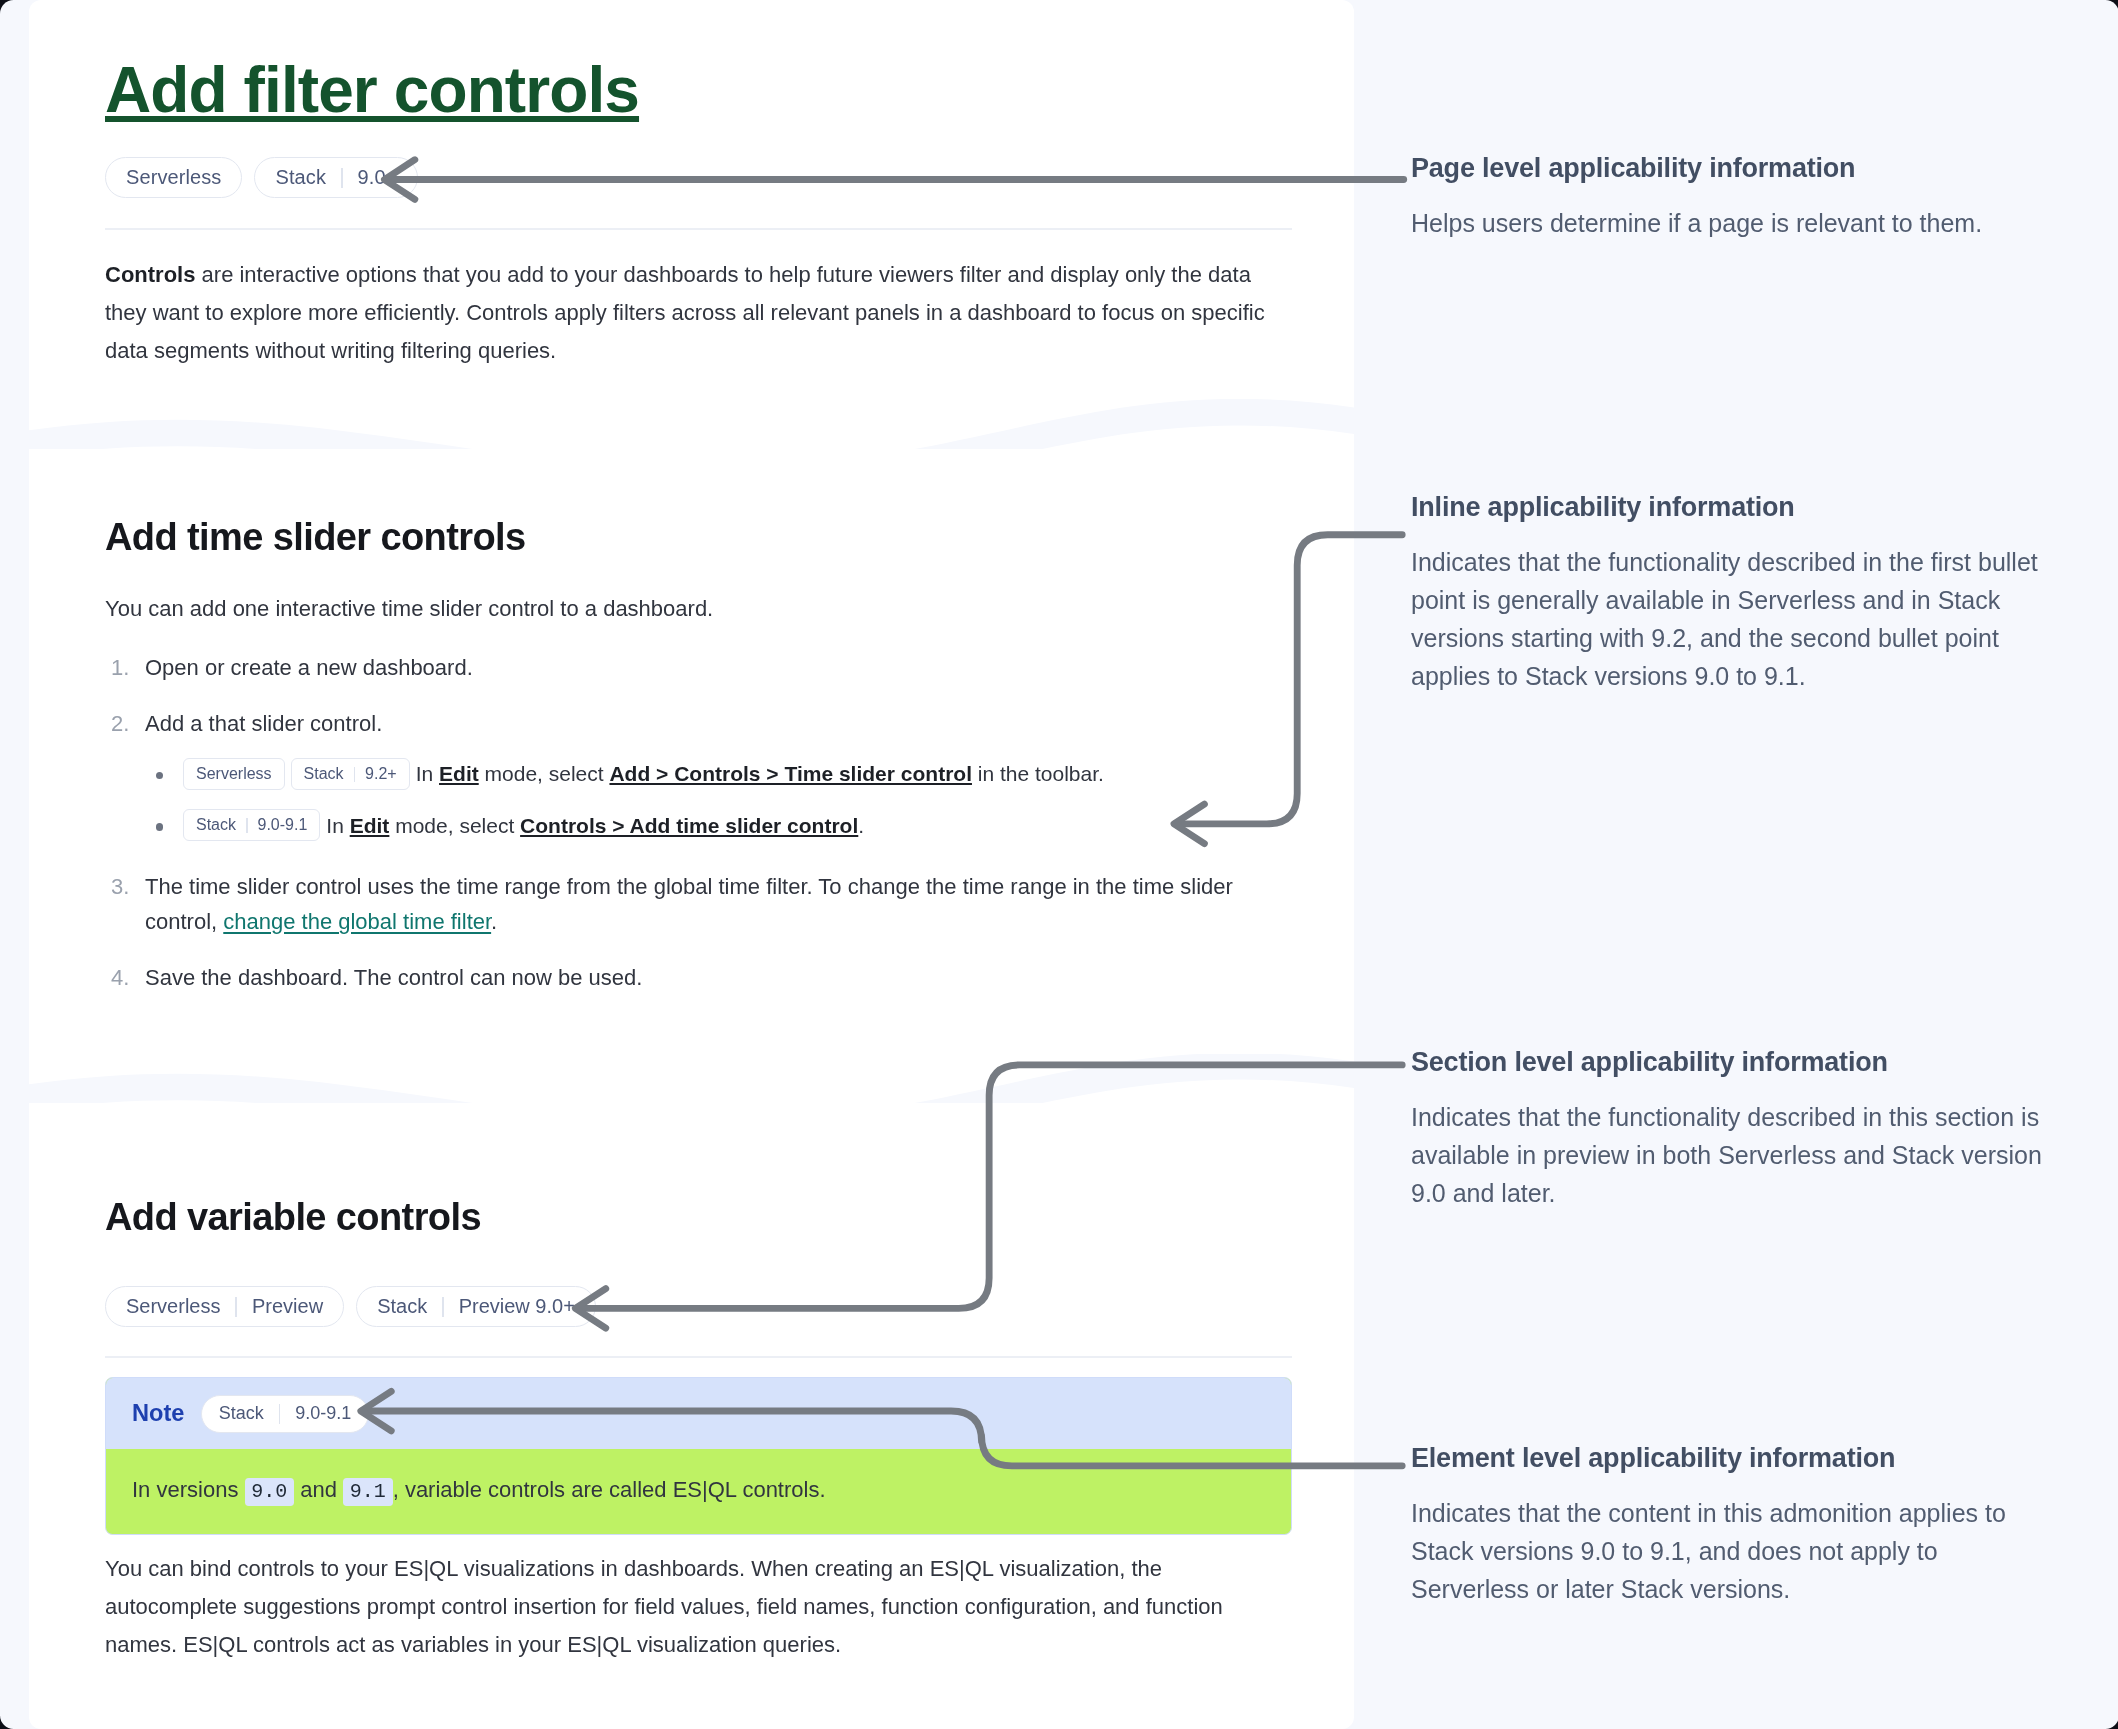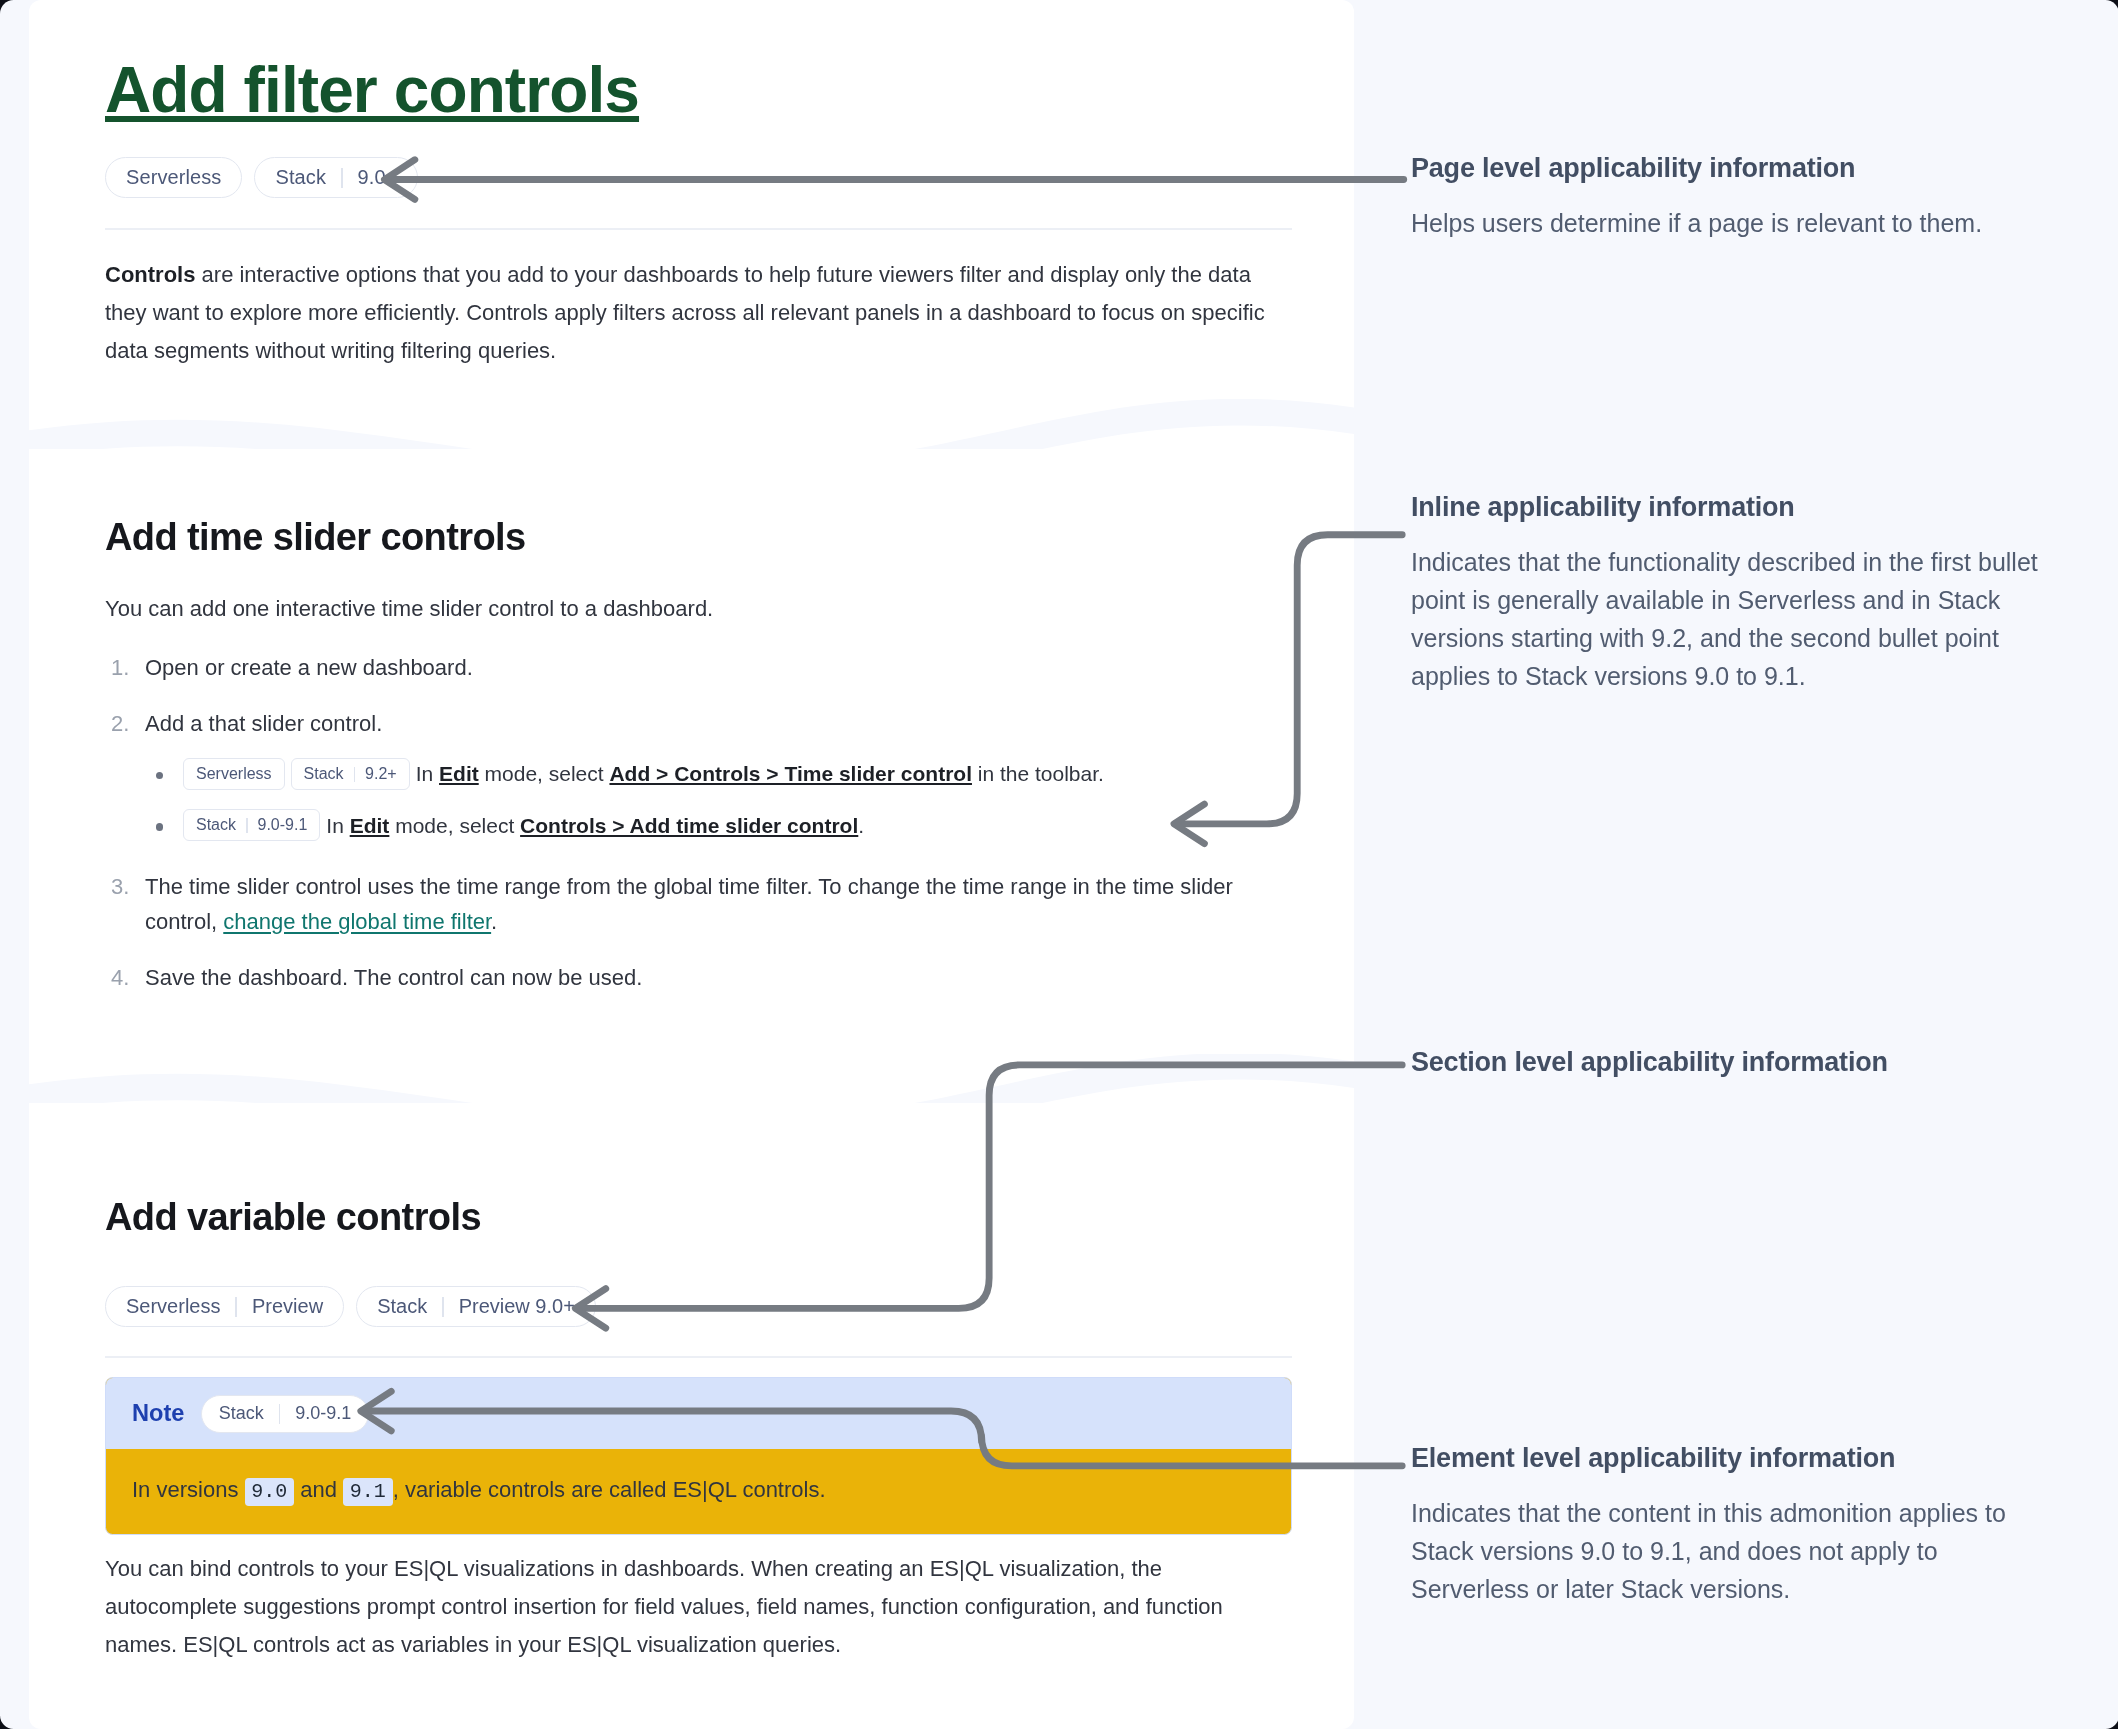--- a/index.html
+++ b/index.html
@@ -174,21 +174,21 @@
     background: #dfe4ee;
     margin: 0 10px;
   }
 
   
   .note {
     width: 1187px;
     border: 1.5px solid #cfdcfa;
     border-radius: 7.6px;
     overflow: hidden;
-    background: #eab308;
+    background: #bef264;
   }
   .note-head {
     background: #d6e2fb;
     display: flex;
     align-items: center;
     gap: 16.7px;
     padding: 16.7px 26px;
   }
   .note-head .label {
     font-size: 23.6px;
@@ -386,20 +386,21 @@
       <p>Helps users determine if a page is relevant to them.</p>
     </div>
 
     <div class="ann a2">
       <h3>Inline applicability information</h3>
       <p>Indicates that the functionality described in the first bullet point is generally available in Serverless and in Stack versions starting with 9.2, and the second bullet point applies to Stack versions 9.0 to 9.1.</p>
     </div>
 
     <div class="ann a3">
       <h3>Section level applicability information</h3>
+      <p>Indicates that the functionality described in this section is available in preview in both Serverless and Stack version 9.0 and later.</p>
     </div>
 
     <div class="ann a4">
       <h3>Element level applicability information</h3>
       <p>Indicates that the content in this admonition applies to Stack versions 9.0 to 9.1, and does not apply to Serverless or later Stack versions.</p>
     </div>
   </div>
 
   <svg class="connectors" viewBox="0 0 2785 2273">
 

